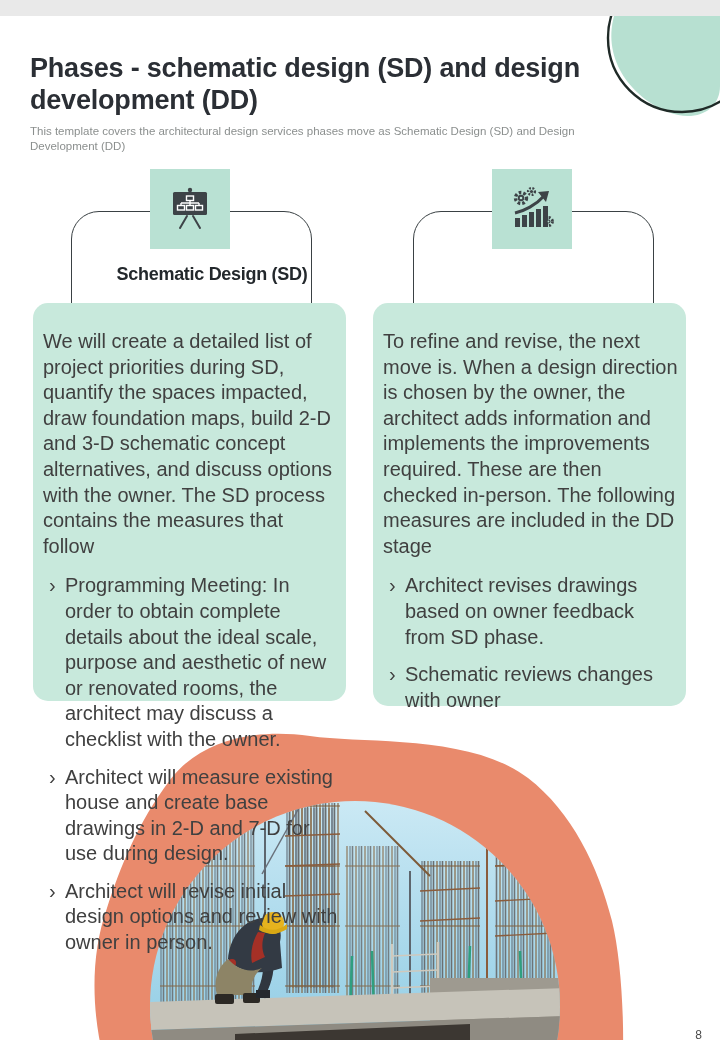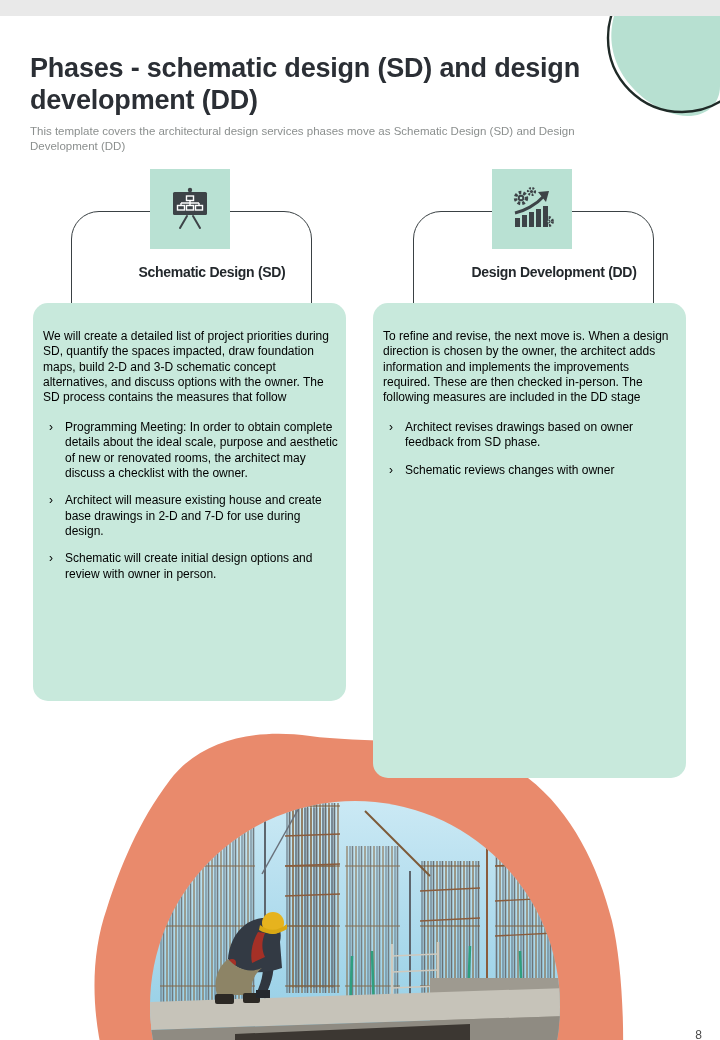--- a/index.html
+++ b/index.html
@@ -26,32 +26,32 @@
   .card-outline.left{left:71px;}
   .card-outline.right{left:413px;}
   .icon-tile{
     position:absolute;top:153px;width:80px;height:80px;background:#b9e1d3;
     z-index:3;display:flex;align-items:center;justify-content:center;
   }
   .icon-tile.left{left:150px;}
   .icon-tile.right{left:492px;}
   .col-title{
     position:absolute;top:248px;width:282px;text-align:center;
-    font-size:14px;font-weight:700;color:#23282c;letter-spacing:-0.3px;z-index:2;
+    font-size:18px;font-weight:700;color:#23282c;letter-spacing:-0.3px;z-index:2;
   }
   .col-title.left{left:71px;}
   .col-title.right{left:413px;}
   .col-body{
     position:absolute;top:287px;width:313px;border-radius:15px;
     background:#c8e9dc;z-index:2;box-sizing:border-box;
     padding:26px 8px 18px 10px;
-    font-size:12px;line-height:1.28;color:#000000;
+    font-size:20px;line-height:1.28;color:#404040;
   }
   .col-body.left{left:33px;height:398px;}
-  .col-body.right{left:373px;height:475px;}
+  .col-body.right{left:373px;height:403px;}
   .col-body p{margin:0 0 14px 0;}
   .col-body ul{list-style:none;margin:0;padding:0;}
   .col-body li{display:flex;margin:0 0 12px 0;}
   .col-body li .mark{width:22px;flex:0 0 22px;text-align:left;padding-left:6px;box-sizing:border-box;}
   
   .bottom-art{position:absolute;left:0;top:700px;}
   .page-number{
     position:absolute;right:18px;top:1012px;font-size:12px;color:#4a4a4a;
   }
 </style>
@@ -93,21 +93,21 @@
       <li>
         <span class="mark">›</span>
         <span>Programming Meeting: In order to obtain complete details about the ideal scale, purpose and aesthetic of new or renovated rooms, the architect may discuss a checklist with the owner.</span>
       </li>
       <li>
         <span class="mark">›</span>
         <span>Architect will measure existing house and create base drawings in 2-D and 7-D for use during design.</span>
       </li>
       <li>
         <span class="mark">›</span>
-        <span>Schematic will create initial design options and review with owner in person.</span>
+        <span>Architect will revise initial design options and review with owner in person.</span>
       </li>
     </ul>
   </div>
 
   <div class="card-outline right"></div>
   <div class="icon-tile right">
     <svg width="48" height="48" viewBox="0 0 48 48">
       <g fill="#3d4347">
         <rect x="7" y="33" width="5" height="9"></rect>
         <rect x="14" y="30" width="5" height="12"></rect>
@@ -126,21 +126,20 @@
         <circle cx="23.5" cy="6.5" r="3.4" fill="none" stroke="#3d4347" stroke-width="2.4" stroke-dasharray="1.8 1.5"></circle>
         <circle cx="23.5" cy="6.5" r="1.6" fill="#3d4347"></circle>
       </g>
       <g>
         <circle cx="40.5" cy="36.5" r="4" fill="none" stroke="#3d4347" stroke-width="2.8" stroke-dasharray="2 1.7"></circle>
         <circle cx="40.5" cy="36.5" r="2" fill="#3d4347"></circle>
         <circle cx="40.5" cy="36.5" r="0.9" fill="#b9e1d3"></circle>
       </g>
     </svg>
   </div>
-  <div class="col-title right">Design Development (DD)</div>
   <div class="col-body right">
     <p>To refine and revise, the next move is. When a design direction is chosen by the owner, the architect adds information and implements the improvements required. These are then checked in-person. The following measures are included in the DD stage</p>
     <ul>
       <li>
         <span class="mark">›</span>
         <span>Architect revises drawings based on owner feedback from SD phase.</span>
       </li>
       <li>
         <span class="mark">›</span>
         <span>Schematic reviews changes with owner</span>

